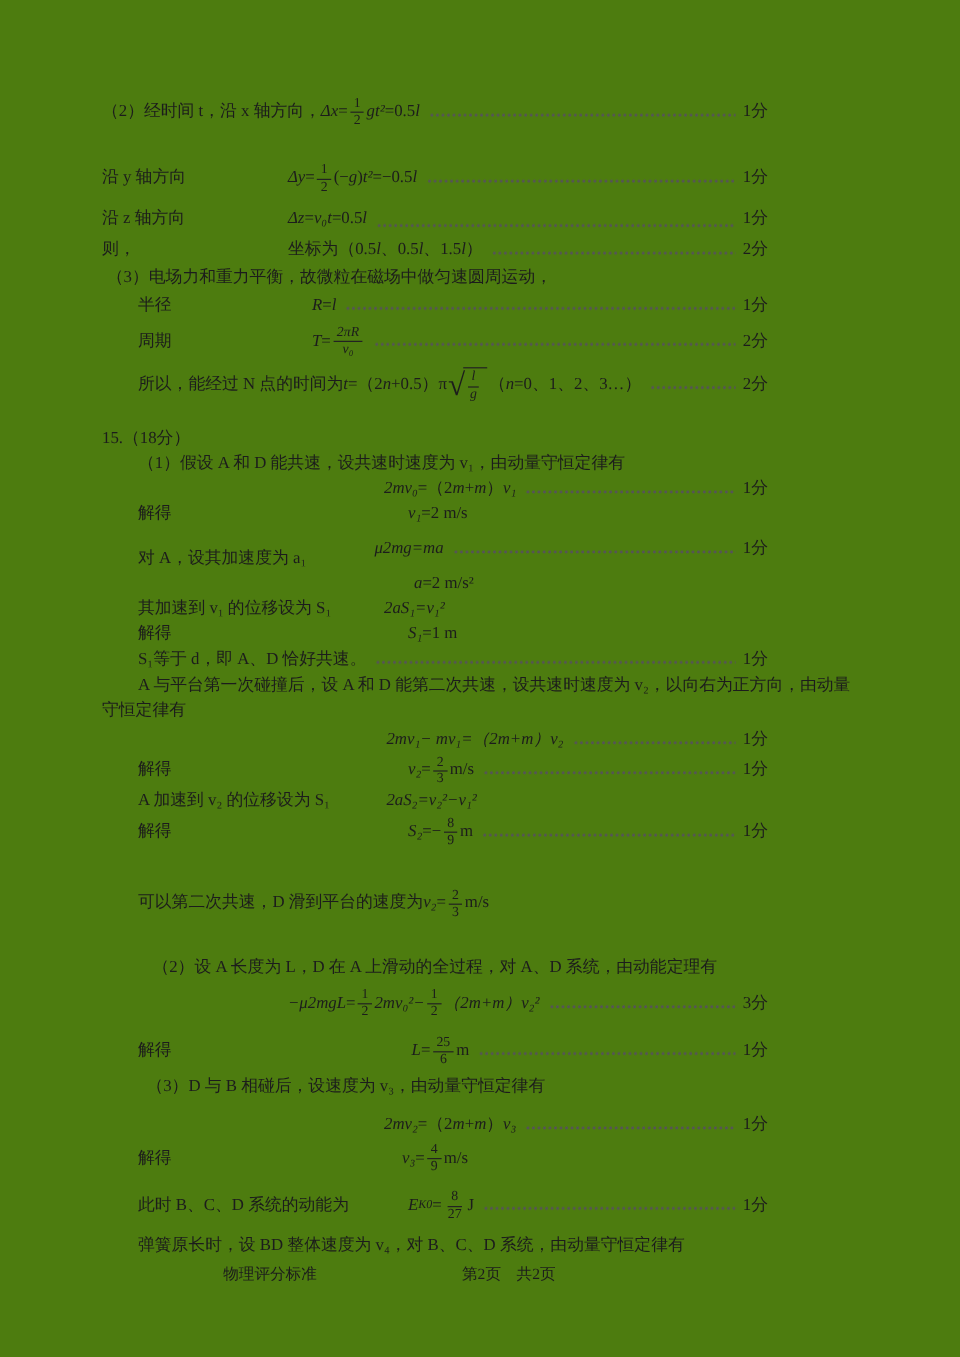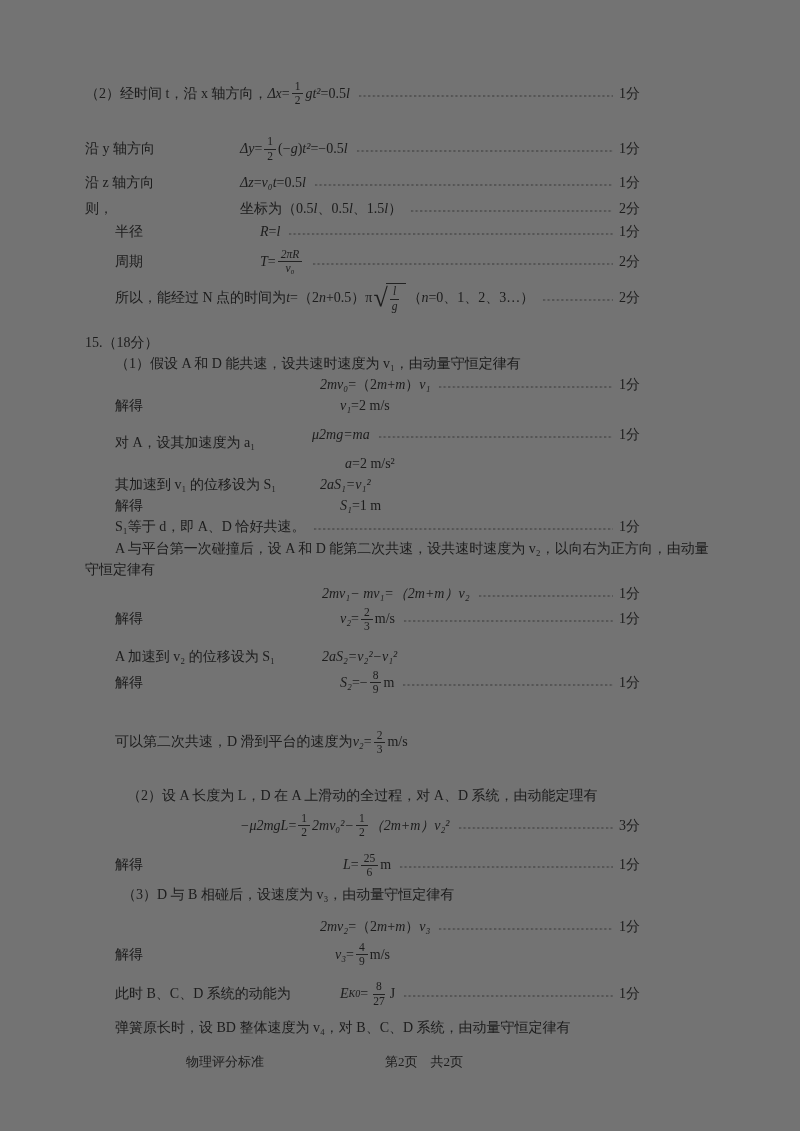--- a/index.html
+++ b/index.html
@@ -1,19 +1,19 @@
 <!DOCTYPE html>
 <html><head>
 <meta charset="utf-8">
 <style>
   html,body{margin:0;padding:0;background:#ffffff;}
   .page{
     position:relative;
     width:800px;height:1131px;
-    background:#737373;
+    background:#4d7c0f;
     color:#1c1c1c;
     font-family:"Liberation Serif","DejaVu Serif",serif;
     font-size:14px;
     overflow:hidden;
   }
   .content{position:absolute;left:85px;top:80px;width:635px;}
   .row{
     display:flex;align-items:center;
     padding-right:80px;
     min-height:20px;line-height:20px;
@@ -82,21 +82,21 @@
           <span>(−</span>
           <span class="it">g</span>
           <span>) </span>
           <span class="it">t²</span>
           <span>=−0.5</span>
           <span class="it">l</span>
         </span>
         <span class="dots"></span>
         <span class="score">1分</span>
       </div>
-      <div class="row" style="margin-top: 10px;">
+      <div class="row" style="margin-top: 10px; align-items: flex-end;">
         <span class="lbl" style="width: 155px;">沿 z 轴方向</span>
         <span class="formula">
           <span class="it">Δz</span>
           <span>=</span>
           <span class="it">v₀t</span>
           <span>=0.5</span>
           <span class="it">l</span>
         </span>
         <span class="dots"></span>
         <span class="score">1分</span>
@@ -107,20 +107,23 @@
           <span>坐标为（0.5</span>
           <span class="it">l</span>
           <span>、0.5</span>
           <span class="it">l</span>
           <span>、1.5</span>
           <span class="it">l</span>
           <span>）</span>
         </span>
         <span class="dots"></span>
         <span class="score">2分</span>
+      </div>
+      <div class="row" style="margin-top: 3px;">
+        <span class="lbl" style="padding-left: 4px;">（3）电场力和重力平衡，故微粒在磁场中做匀速圆周运动，</span>
       </div>
       <div class="row" style="margin-top: 3px;">
         <span class="lbl" style="padding-left: 30px; width: 175px;">半径</span>
         <span class="formula">
           <span class="it">R</span>
           <span>=</span>
           <span class="it">l</span>
         </span>
         <span class="dots"></span>
         <span class="score">1分</span>
@@ -237,21 +240,21 @@
           <span>=</span>
           <span class="frac">
             <span class="fn">2</span>
             <span class="fd">3</span>
           </span>
           <span> m/s</span>
         </span>
         <span class="dots"></span>
         <span class="score">1分</span>
       </div>
-      <div class="row" style="margin-top: 14px;">
+      <div class="row" style="margin-top: 2px;">
         <span class="lbl" style="padding-left: 30px; width: 237px;">A 加速到 v₂ 的位移设为 S₁</span>
         <span class="formula">
           <span class="it">2aS₂=v₂²−v₁²</span>
         </span>
       </div>
       <div class="row" style="margin-top: 2px;">
         <span class="lbl" style="padding-left: 30px; width: 255px;">解得</span>
         <span class="formula">
           <span class="it">S₂</span>
           <span>=−</span>

